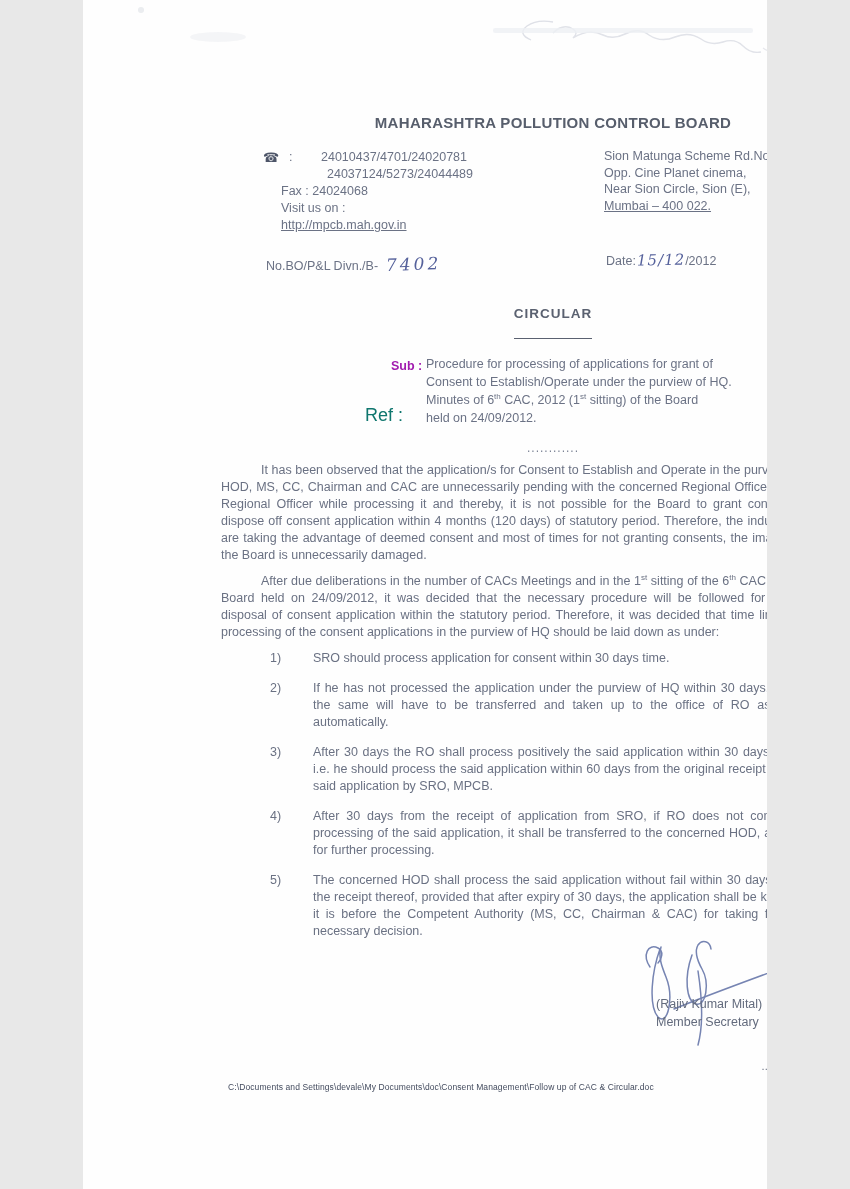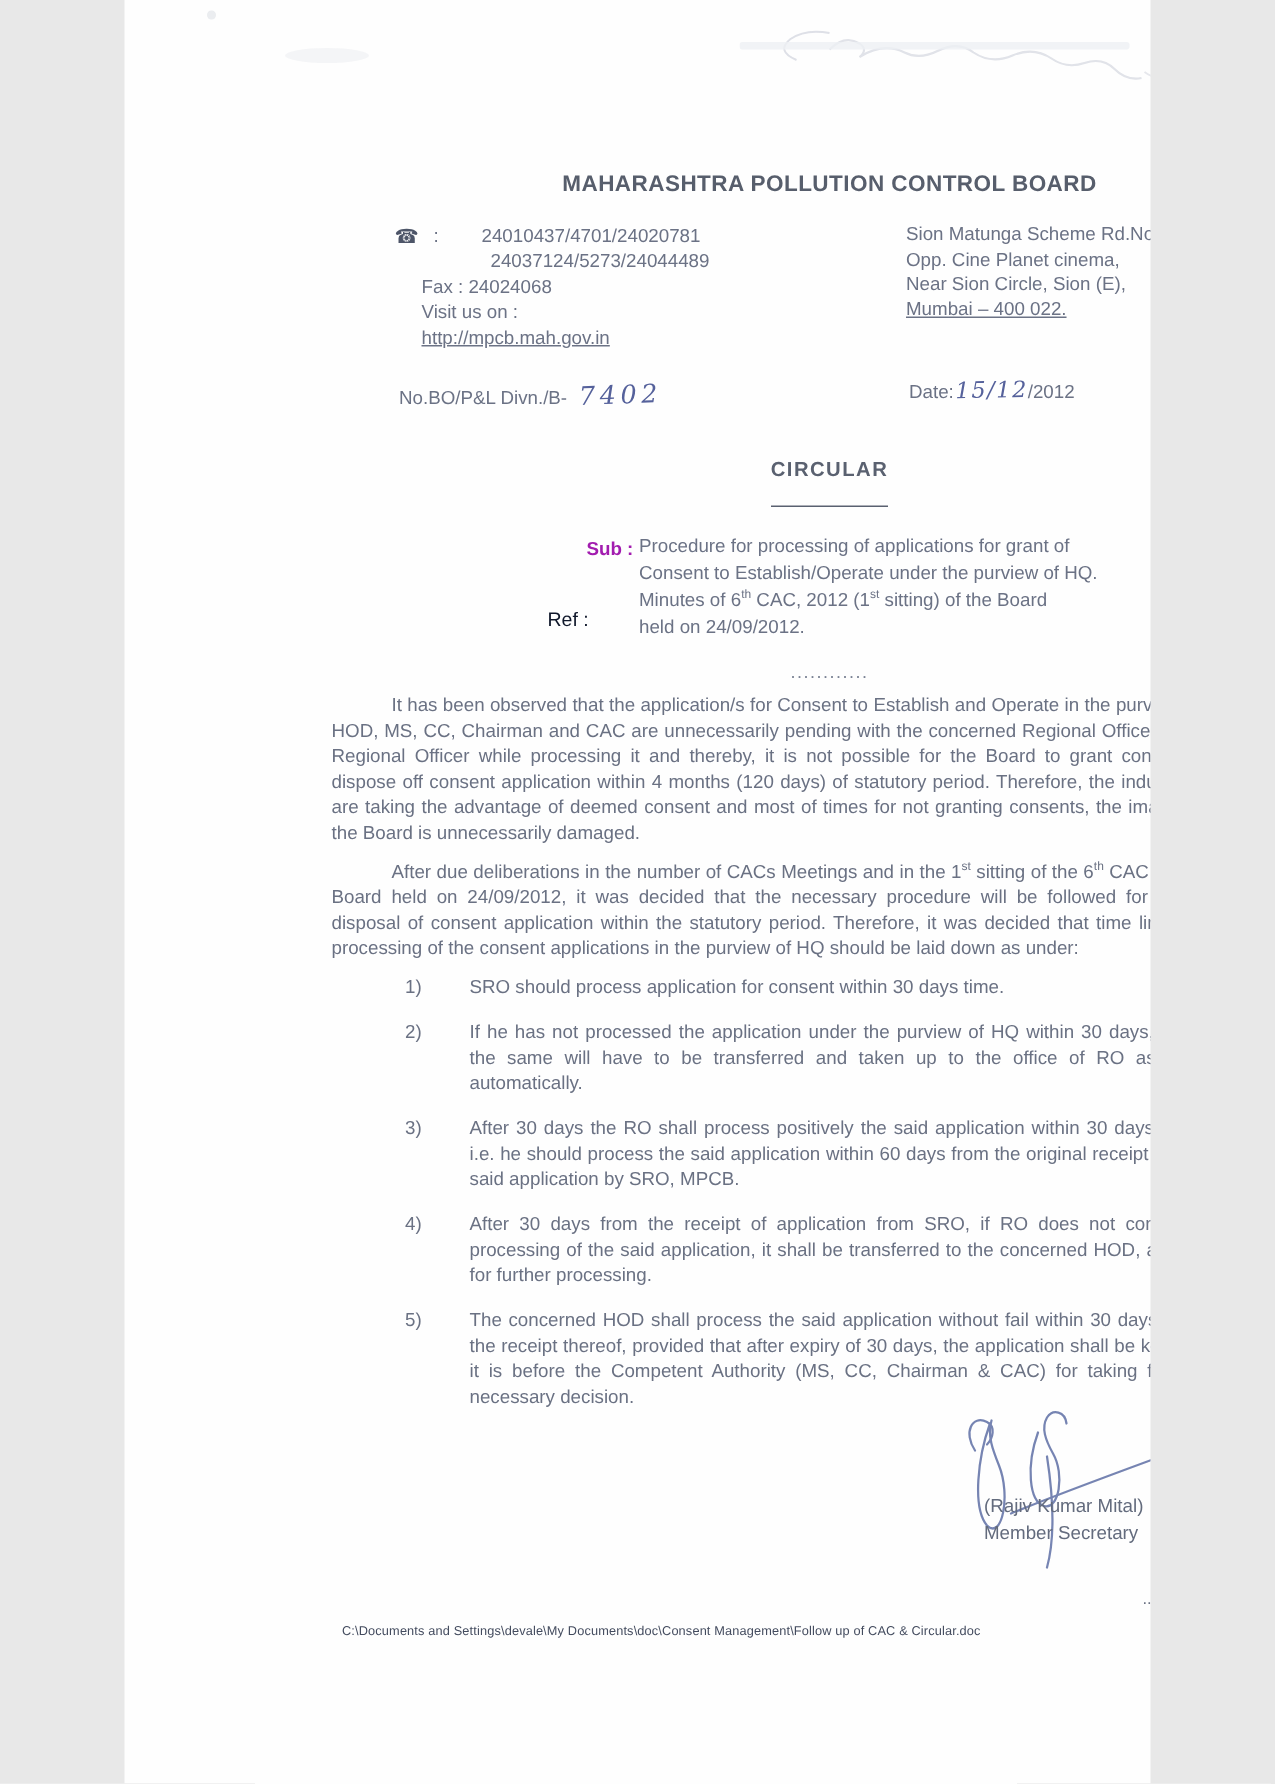--- a/index.html
+++ b/index.html
@@ -35,21 +35,21 @@
     margin-left:8px;
   }
   .hand-date { font-size:15px; letter-spacing:1px; margin-left:1px; transform:rotate(-1deg); }
   .circular { left:90px; top:304px; width:760px; text-align:center; }
   .circular span {
     font-size:13.5px; font-weight:bold; letter-spacing:1px; color:#5a6170;
     border-bottom:1.5px solid #5a6170; padding-bottom:17px;
   }
   .sub-label { left:282px; top:359px; font-size:12.5px; font-weight:bold; color:#a21caf;margin-left:26px; }
   .sub-text  { left:343px; top:356px; width:390px; font-size:12.5px; line-height:17.5px; color:#6b7285; }
-  .ref-label { left:282px; top:405px; font-size:13px; color:#0f172a; }
+  .ref-label { left:282px; top:405px; font-size:18px; color:#0f766e; }
   .ref-text  { left:343px; top:392px; width:390px; font-size:12.5px; line-height:17.5px; color:#6b7285; }
   .dots { left:90px; top:441px; width:760px; text-align:center; font-size:12px; letter-spacing:1px; color:#7a8294; }
   .content { left:138px; top:462px; width:580px; font-size:12.5px; line-height:17px; color:#6a7183; }
   .content p { margin:0 0 9px; text-indent:40px; text-align:justify; }
   .nlist { margin-top:9px; }
   .li { display:flex; margin-bottom:13px; }
   .li .num { flex:none; width:43px; margin-left:49px; }
   .li .li-text { flex:1; text-align:justify; }
   .sign-name { left:573px; top:996px; font-size:12.5px; line-height:17.5px; color:#636b7d; }
   .copy-line { left:143px; top:1043px; font-size:13px; color:#636b7d; }

